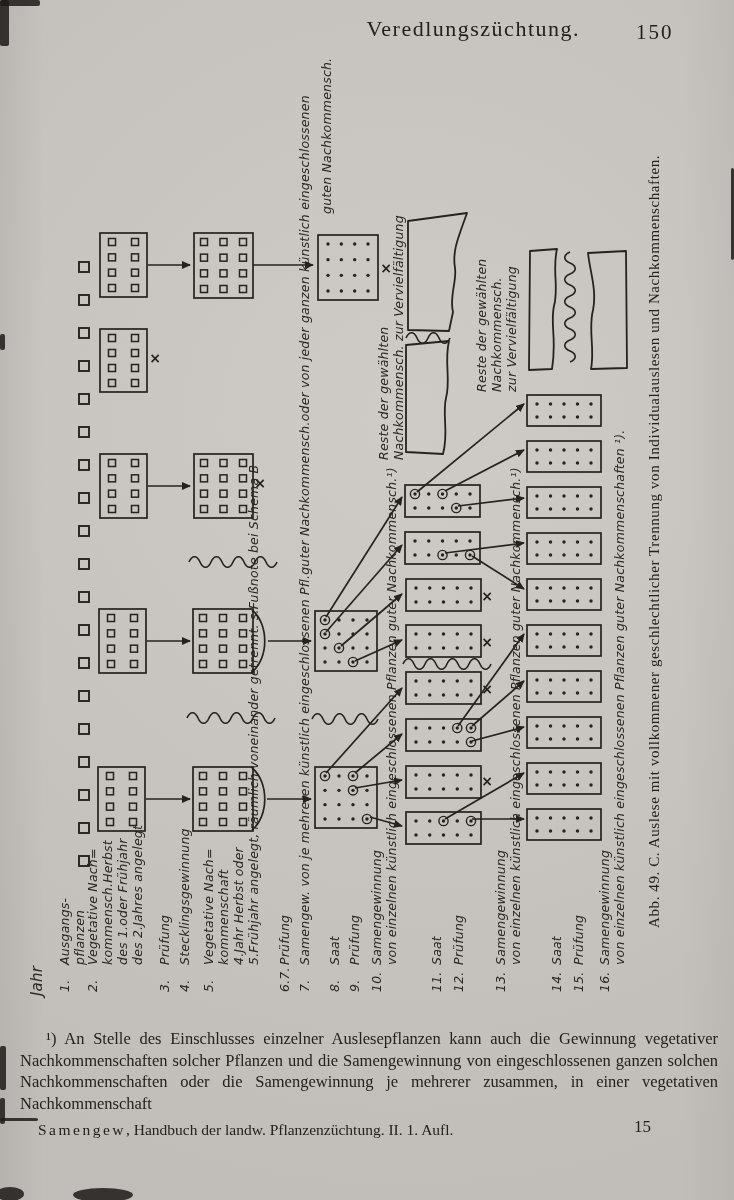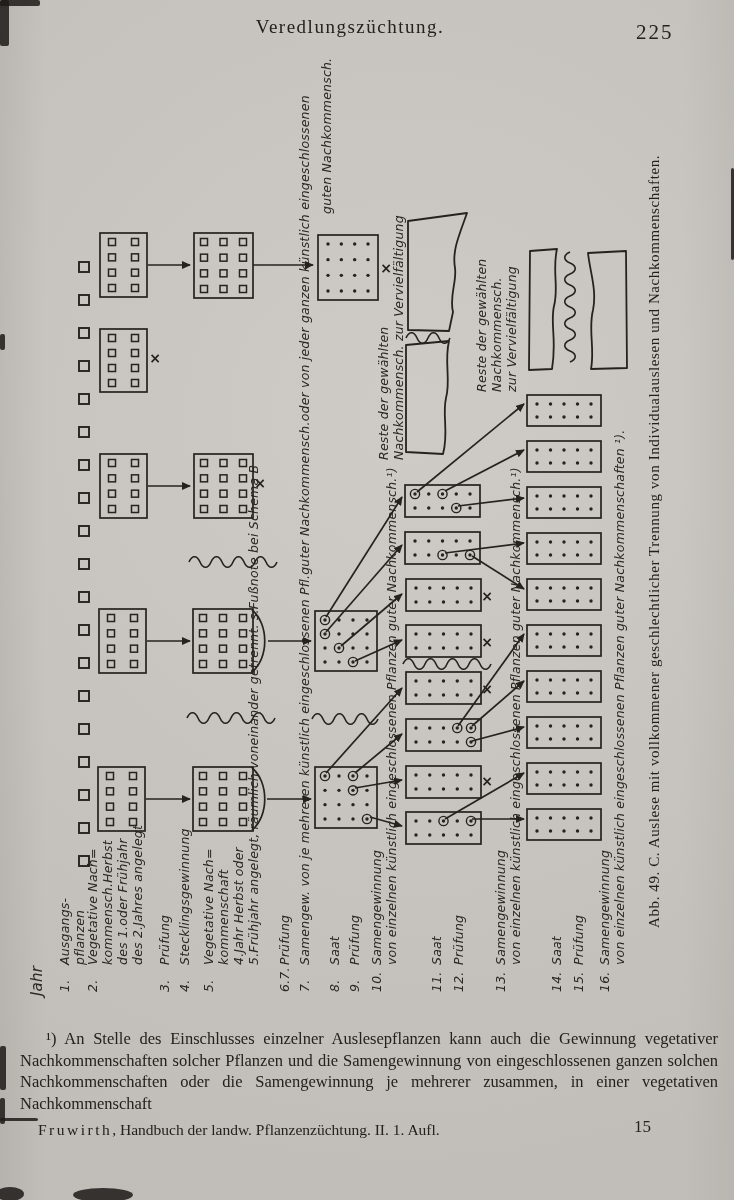--- a/index.html
+++ b/index.html
@@ -4,22 +4,22 @@
 <style>
   html,body{margin:0;padding:0}
   body{width:734px;height:1200px;position:relative;overflow:hidden;
        background:#cac7c2;color:#24211d;
        font-family:"Liberation Serif","DejaVu Serif",serif}
   #page{position:absolute;inset:0;
     background:
       linear-gradient(90deg,rgba(40,35,30,.07),rgba(40,35,30,0) 6%,rgba(40,35,30,0) 93%,rgba(40,35,30,.05)),
       radial-gradient(circle at 55% 35%,rgba(255,255,255,.08),rgba(20,15,10,.05) 90%),
       #cac7c2;}
-  #htitle{position:absolute;left:120px;top:16px;width:460px;text-align:center;
-          font-size:19px;letter-spacing:1.5px}
+  #htitle{position:absolute;left:120px;top:16px;width:460px;text-align:right;
+          font-size:22px;letter-spacing:1.5px}
   #pagenum{position:absolute;left:636px;top:20px;font-size:21px;letter-spacing:2px}
   .rlabel{position:absolute;transform:rotate(-90deg);transform-origin:0 0;
           display:flex;align-items:flex-start;white-space:nowrap;
           font:italic 12.5px/15px "DejaVu Sans",sans-serif;letter-spacing:.2px;color:#2b2723}
   .rlabel .rnum{display:inline-block;min-width:25px;padding-right:2px}
   .rlabel .rl{white-space:nowrap}
   .rlabel.jahr{font-size:15px}
   #caption{position:absolute;left:646px;top:928px;transform:rotate(-90deg);
            transform-origin:0 0;white-space:nowrap;
            font-size:15px;letter-spacing:.6px;color:#23201c}
@@ -29,21 +29,21 @@
   #footnote p{margin:0;text-indent:26px}
   #footer-line{position:absolute;left:38px;top:1121px;font-size:15.5px;white-space:nowrap}
   #footer-line .auth{letter-spacing:2.5px}
   #sheetnum{position:absolute;left:634px;top:1117px;font-size:17px}
 </style>
 </head>
 <body>
 
 <div id="page">
   <div id="htitle">Veredlungszüchtung.</div>
-  <div id="pagenum">225</div>
+  <div id="pagenum">150</div>
 
   <div id="labels">
       <div class="rlabel jahr" style="left: 30px; top: 996px;">
         <div>
           <div class="rl">Jahr</div>
         </div>
       </div>
       <div class="rlabel" style="left: 57px; top: 992px;">
         <span class="rnum">1.</span>
         <div>
@@ -614,16 +614,16 @@
       <ellipse cx="103" cy="1195" rx="30" ry="7" fill="#1d1a17" opacity="0.85"></ellipse>
       <ellipse cx="10" cy="1194" rx="14" ry="7" fill="#1d1a17" opacity="0.85"></ellipse>
       <rect x="731" y="168" width="3" height="92" rx="2" fill="#1d1a17" opacity="0.85"></rect>
     </svg>
 
   <div id="footnote">
     <p><span>¹)</span><span> An Stelle des Einschlusses einzelner Auslesepflanzen kann auch die Gewinnung vegetativer Nachkommenschaften solcher Pflanzen und die Samengewinnung von eingeschlossenen ganzen solchen Nachkommenschaften oder die Samengewinnung je mehrerer zusammen, in einer vegetativen Nachkommenschaft</span></p>
   </div>
 
   <div id="footer-line">
-    <span class="auth">Fruwirth</span><span>, Handbuch der landw. Pflanzenzüchtung.  II.  1. Aufl.</span>
+    <span class="auth">Samengew</span><span>, Handbuch der landw. Pflanzenzüchtung.  II.  1. Aufl.</span>
   </div>
   <div id="sheetnum">15</div>
 </div>
 
 </body></html>

